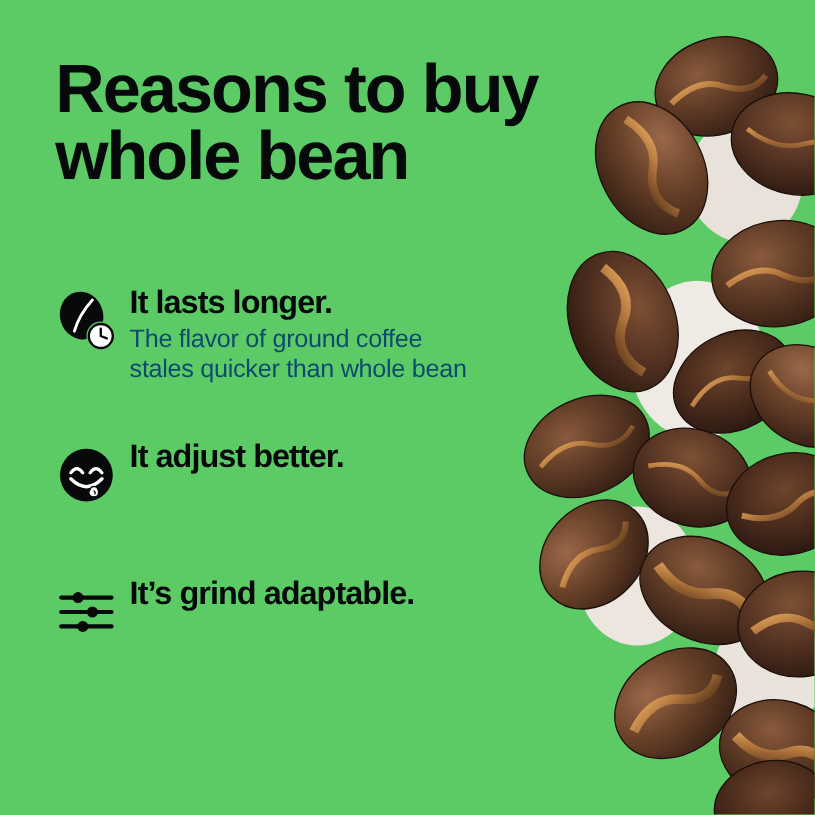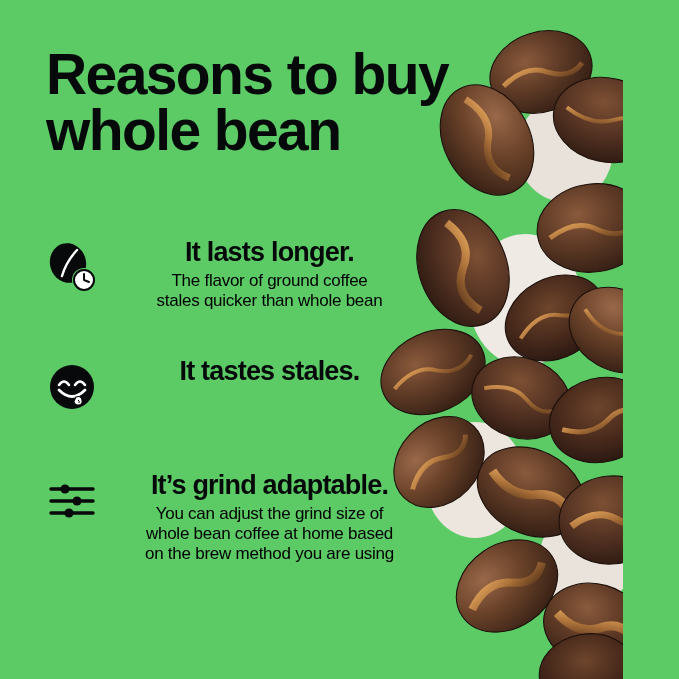--- a/index.html
+++ b/index.html
@@ -10,21 +10,21 @@
   body {
     width: 679px;
     height: 679px;
     overflow: hidden;
     font-family: "Liberation Sans", sans-serif;
     background: #5ccb66;
   }
 
   #infographic {
     position: relative;
-    width: 623px;
+    width: 679px;
     height: 679px;
     background: #5ccb66;
     overflow: hidden;
   }
 
   
   .headline {
     position: absolute;
     left: 46px;
     top: 46px;
@@ -61,38 +61,37 @@
     left: 0;
     top: 4px;
     width: 52px;
     height: 52px;
     display: block;
   }
   .feature-icon svg { display: block; width: 52px; height: 52px; }
 
   .feature-body {
     margin-left: 62px;
-    text-align: center;
   }
 
   .feature-title {
     margin: 0;
     font-size: 27px;
     line-height: 1.05;
     font-weight: 700;
     letter-spacing: -0.8px;
     color: #05090a;
   }
   .feature-desc {
     margin: 5px 0 0 0;
-    font-size: 17px;
+    font-size: 21px;
     line-height: 1.16;
     font-weight: 400;
     letter-spacing: -0.25px;
-    color: #000000;
+    color: #0c4a6e;
     white-space: pre-line;
   }
 
   
   .bean-photo {
     position: absolute;
     right: 0;
     top: 0;
     width: 268px;
     height: 679px;
@@ -251,39 +250,36 @@
           <path d="M 13 24 Q 18 17 23 24" fill="none" stroke="#ffffff" stroke-width="2.6" stroke-linecap="round"></path>
           <path d="M 29 24 Q 34 17 39 24" fill="none" stroke="#ffffff" stroke-width="2.6" stroke-linecap="round"></path>
 
           <path d="M 13 29 Q 26 42 39 29" fill="none" stroke="#ffffff" stroke-width="2.8" stroke-linecap="round"></path>
 
           <path d="M 30 36 q 5 -2 6 3 q 1 5 -4 5 q -4 0 -4 -4 z" fill="#ffffff" stroke="#07090a" stroke-width="1.1"></path>
           <path d="M 32 39 q 2 1 1 3" fill="none" stroke="#07090a" stroke-width="1"></path>
         </svg>
       </span>
       <div class="feature-body">
-        <h2 class="feature-title">It tastes stales.</h2>
+        <h2 class="feature-title">It adjust better.</h2>
       </div>
     </div>
 
     <div class="feature feature-3">
       <span class="feature-icon">
         <svg viewBox="0 0 52 52" aria-hidden="true">
           <g stroke="#07090a" stroke-width="3.4" stroke-linecap="round">
             <line x1="5" y1="14" x2="47" y2="14"></line>
             <line x1="5" y1="26" x2="47" y2="26"></line>
             <line x1="5" y1="38" x2="47" y2="38"></line>
           </g>
           <circle cx="19" cy="14" r="4.6" fill="#07090a"></circle>
           <circle cx="31" cy="26" r="4.6" fill="#07090a"></circle>
           <circle cx="23" cy="38" r="4.6" fill="#07090a"></circle>
         </svg>
       </span>
       <div class="feature-body">
         <h2 class="feature-title">It’s grind adaptable.</h2>
-        <p class="feature-desc">You can adjust the grind size of
-whole bean coffee at home based
-on the brew method you are using</p>
       </div>
     </div>
 
   </div>
 </div>
 
 </body></html>

